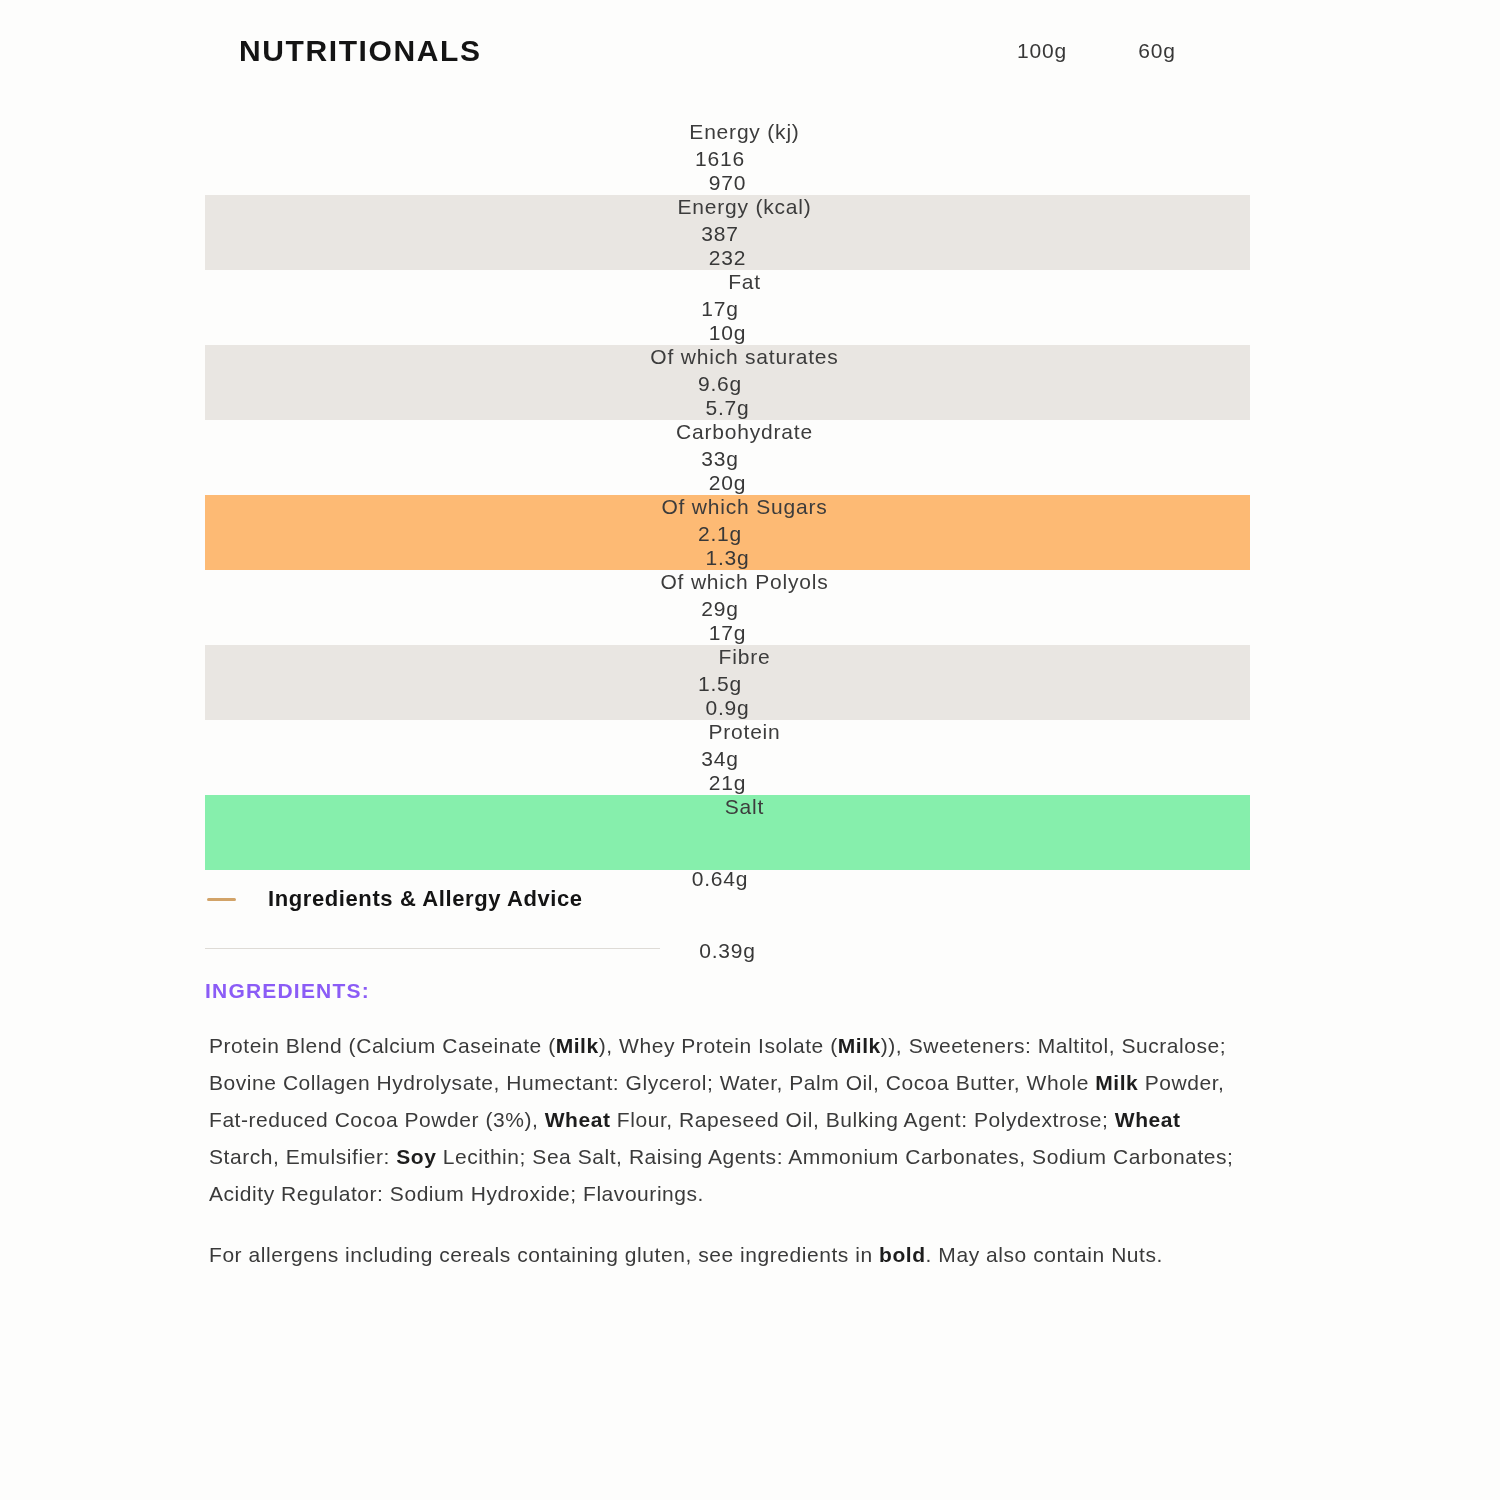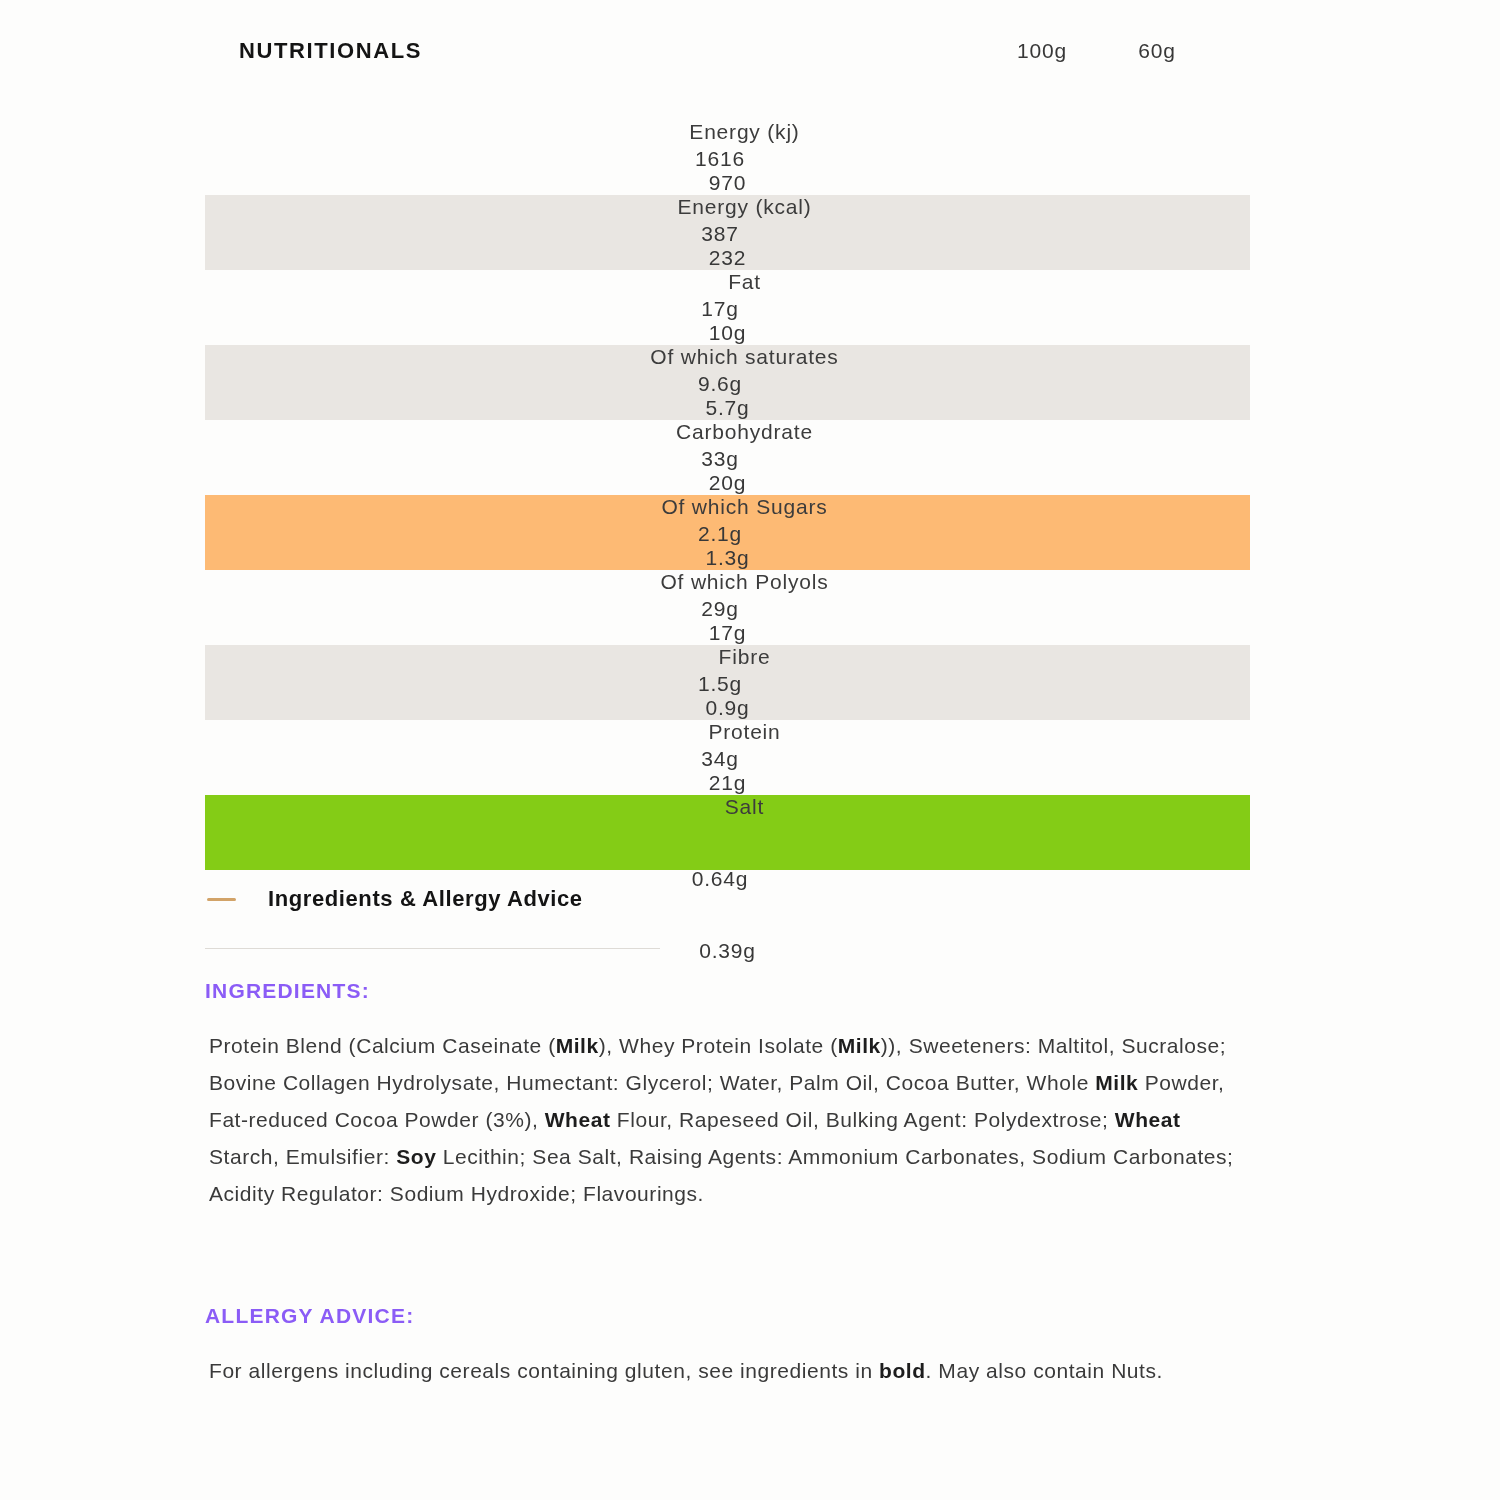--- a/index.html
+++ b/index.html
@@ -34,21 +34,21 @@
   .trow.alt{background:#e9e6e2;}
   .label{
     flex:1;
     padding-left:34px;
     font-size:21px;
     letter-spacing:0.8px;
     color:#3c3c3c;
   }
   .thead .label{
     font-weight:bold;
-    font-size:22px;
+    font-size:30px;
     letter-spacing:1.6px;
     color:#141414;
   }
   .cell{
     width:100px;
     text-align:center;
     font-size:21px;
     letter-spacing:0.8px;
     color:#383838;
     flex:none;
@@ -166,36 +166,35 @@
         <div class="cell c1">1.5g</div>
         <div class="cell">0.9g</div>
         <div class="rowpad"></div>
       </div>
           <div class="trow">
         <div class="label">Protein</div>
         <div class="cell c1">34g</div>
         <div class="cell">21g</div>
         <div class="rowpad"></div>
       </div>
-          <div class="trow alt" style="background: #84cc16; gap: 48px;">
+          <div class="trow alt" style="background: #86efac; gap: 48px;">
         <div class="label">Salt</div>
         <div class="cell c1">0.64g</div>
         <div class="cell">0.39g</div>
         <div class="rowpad"></div>
       </div>
         </div>
     </div>
 
     <div class="accordion">
       <span class="dash" style="background: rgb(210, 163, 104);"></span>
       <span class="acc-label">Ingredients &amp; Allergy Advice</span>
     </div>
 
     <div class="divider"></div>
 
     <h3 class="sec-heading">INGREDIENTS:</h3>
     <p class="para"><span>Protein Blend (Calcium Caseinate (</span><b>Milk</b><span>), Whey Protein Isolate (</span><b>Milk</b><span>)), Sweeteners: Maltitol, Sucralose; Bovine Collagen Hydrolysate, Humectant: Glycerol; Water, Palm Oil, Cocoa Butter, Whole </span><b>Milk</b><span> Powder, Fat-reduced Cocoa Powder (3%), </span><b>Wheat</b><span> Flour, Rapeseed Oil, Bulking Agent: Polydextrose; </span><b>Wheat</b><span> Starch, Emulsifier: </span><b>Soy</b><span> Lecithin; Sea Salt, Raising Agents: Ammonium Carbonates, Sodium Carbonates; Acidity Regulator: Sodium Hydroxide; Flavourings.</span></p>
 
-    <h3 class="sec-heading allergy">ALLERGY ADVICE:</h3>
     <p class="para"><span>For allergens including cereals containing gluten, see ingredients in </span><b>bold</b><span>. May also contain Nuts.</span></p>
 
   </div>
 </div>
 
 </body></html>

